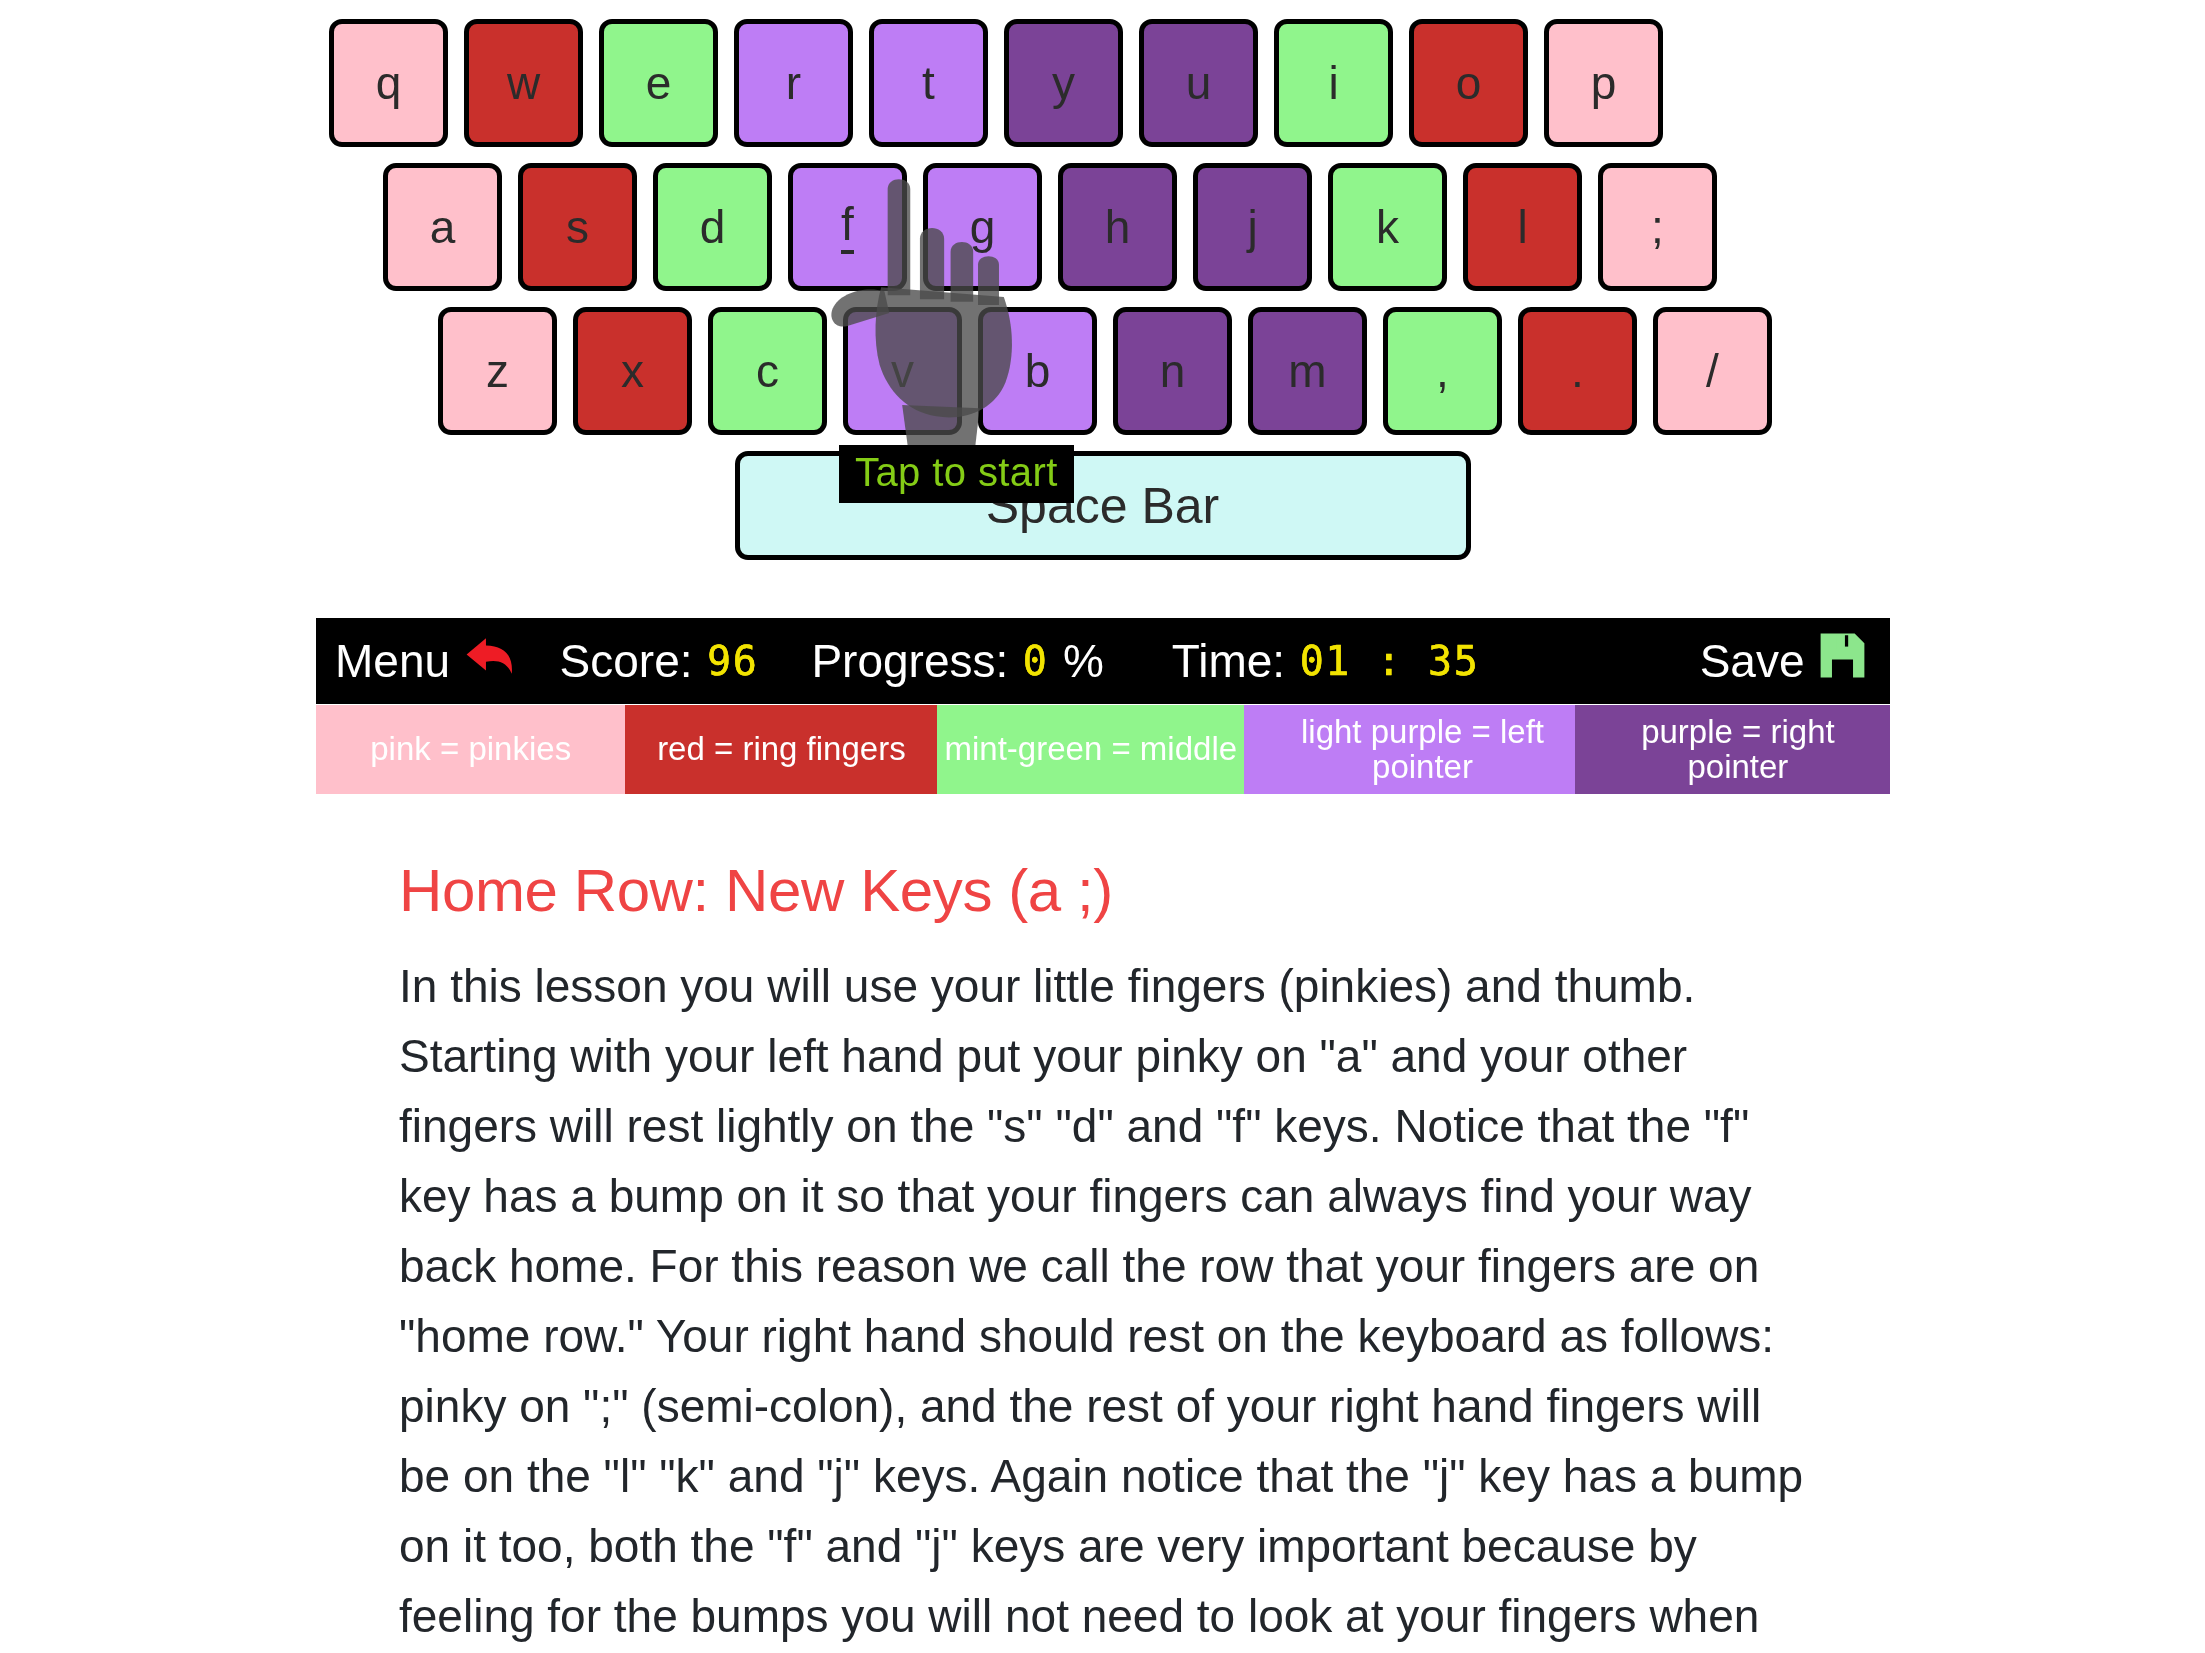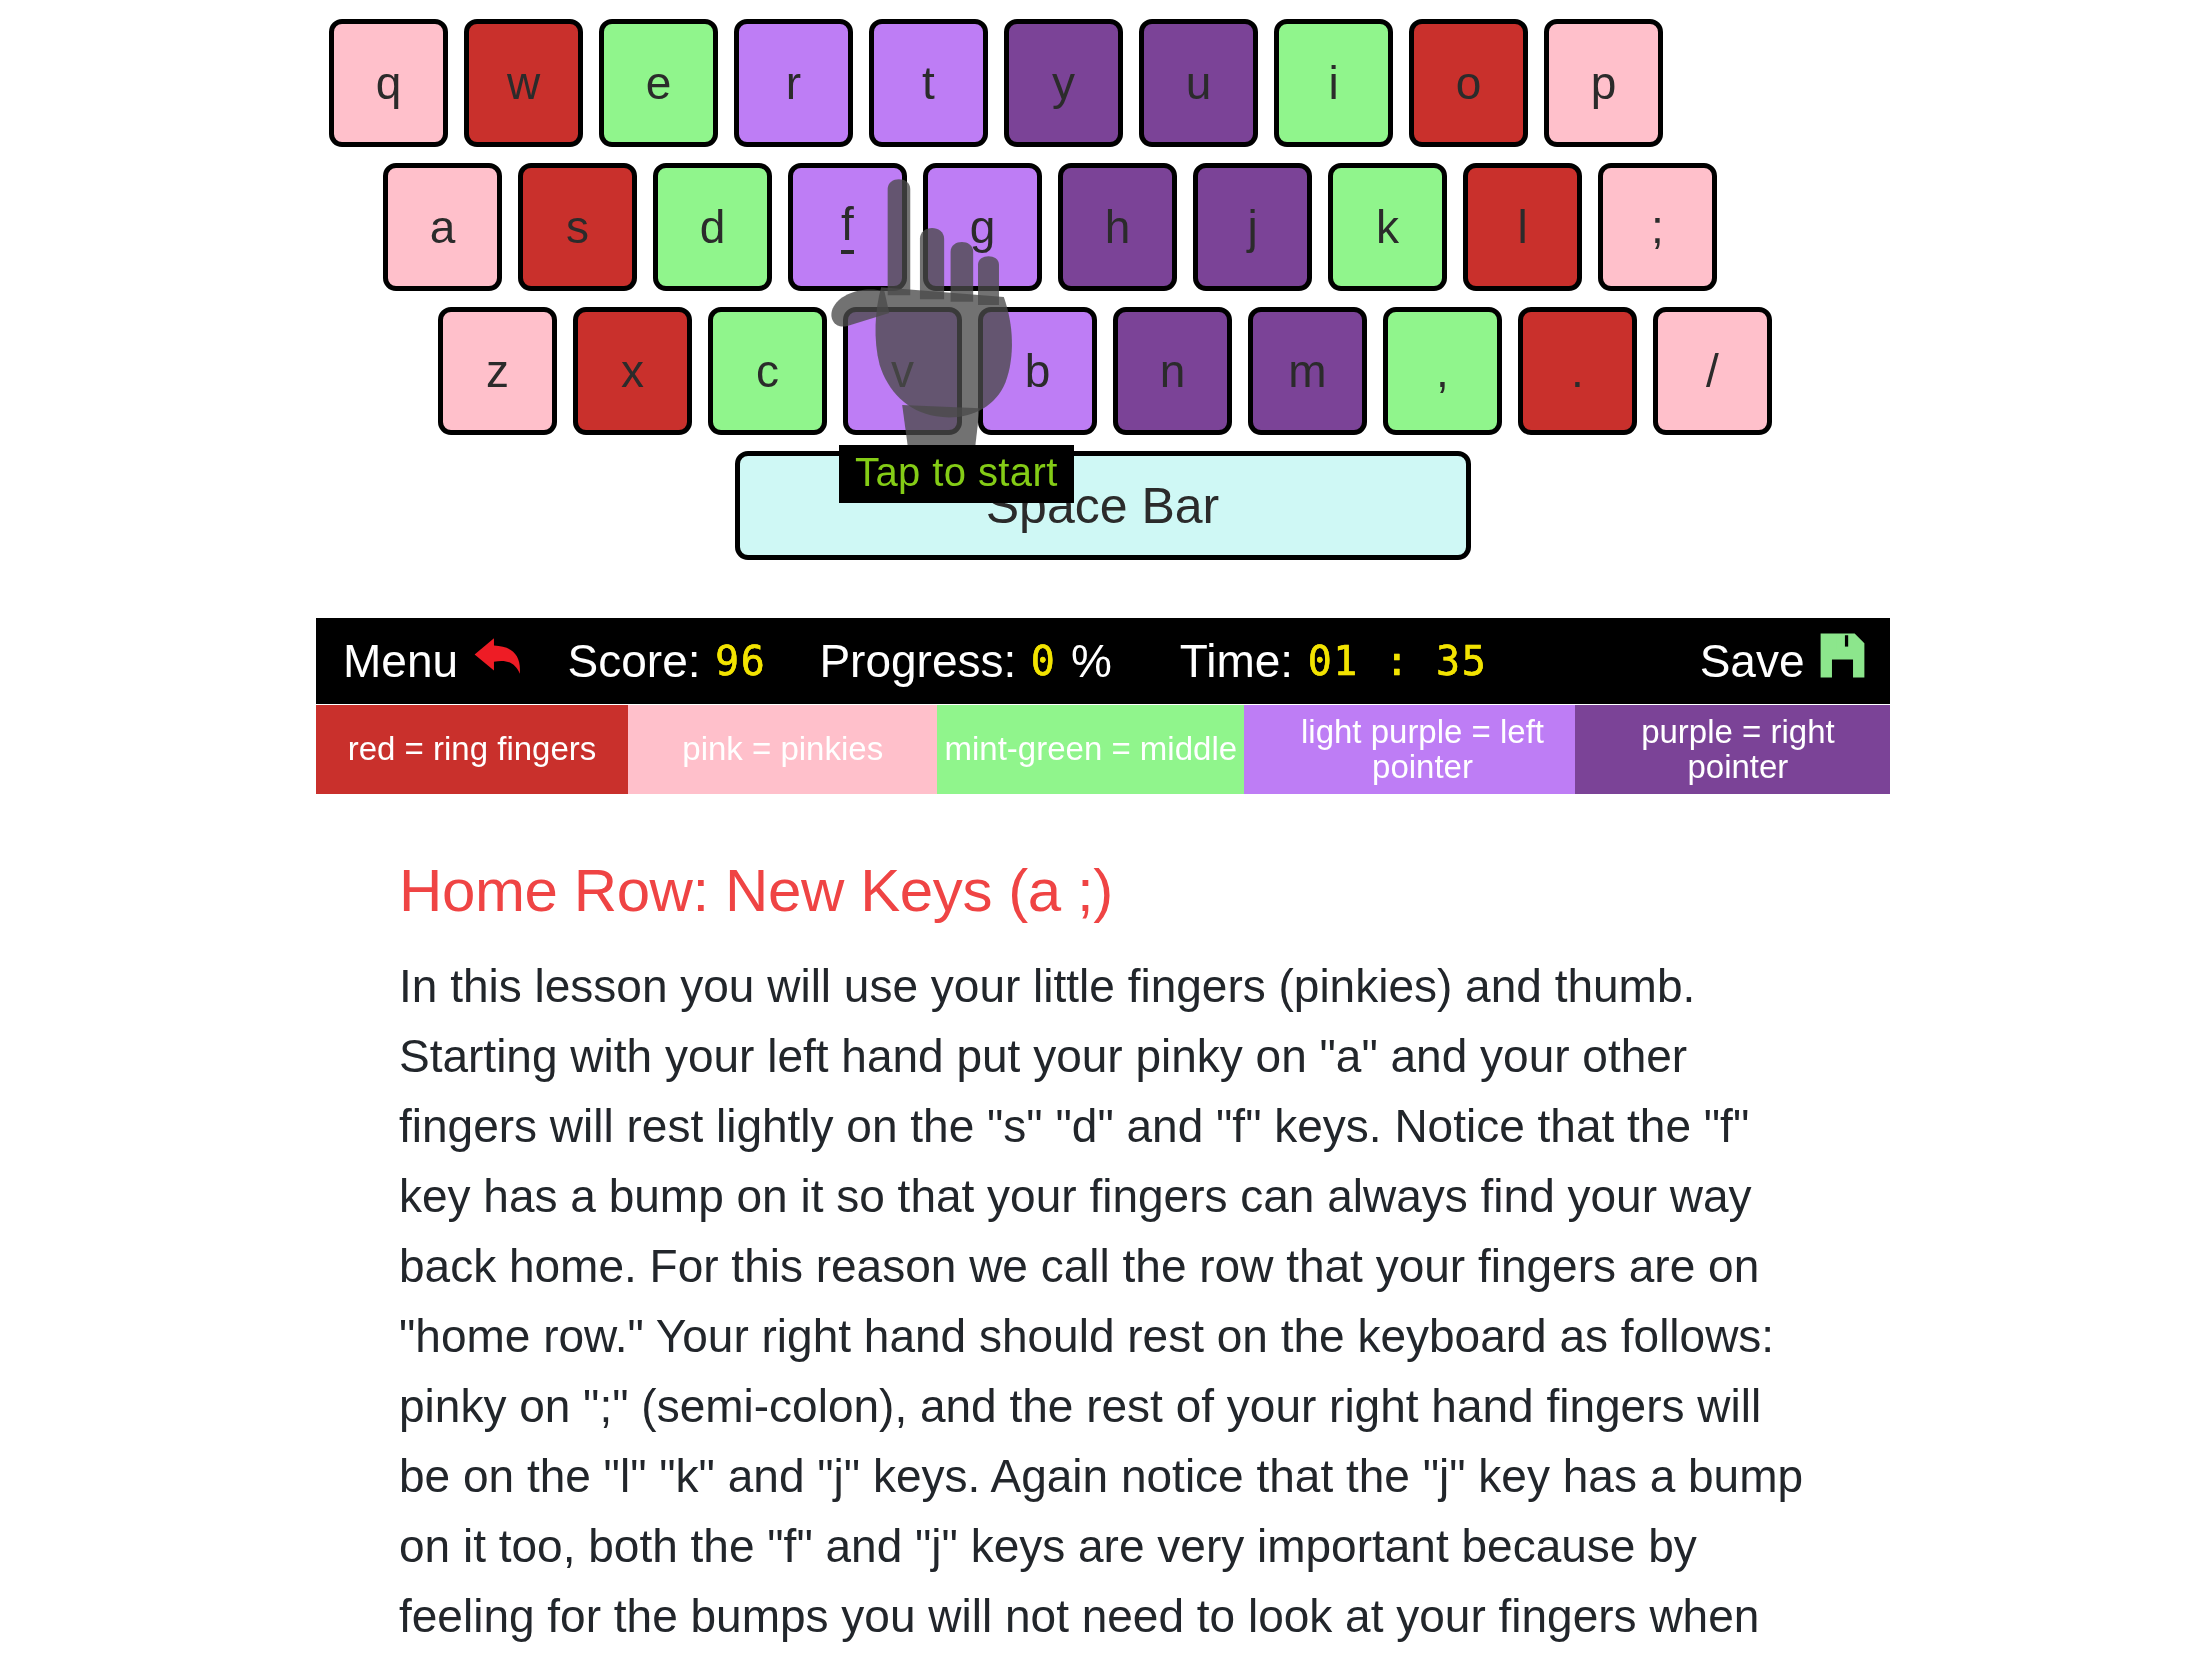--- a/index.html
+++ b/index.html
@@ -115,21 +115,21 @@
     display: flex;
     align-items: center;
     color: #ffffff;
     font-size: 46px;
   }
   .status-group {
     display: flex;
     align-items: center;
     gap: 14.5px;
   }
-  #sb-menu   { margin-left: 27px; }
+  #sb-menu   { margin-left: 19px; }
   #sb-score  { margin-left: 45px; }
   #sb-prog   { margin-left: 53px; }
   #sb-time   { margin-left: 68px; }
   #sb-save   { margin-left: auto; margin-right: 24px; }
 
   .led {
     font-family: "DejaVu Sans Mono", monospace;
     color: #F2E300;
     font-size: 40px;
     letter-spacing: 1.6px;
@@ -363,25 +363,25 @@
         <svg width="47" height="47" viewBox="0 0 58 58" xmlns="http://www.w3.org/2000/svg">
           <path d="M2 2 L44 2 L56 14 L56 56 L42 56 L42 34 L16 34 L16 56 L2 56 Z" fill="#8CE68C"></path>
           <rect x="22" y="4" width="16" height="18" fill="#8CE68C"></rect>
           <rect x="32" y="4" width="4" height="14" fill="#000000"></rect>
         </svg>
       </span>
     </div>
   </div>
 
   <div id="legend">
+      <div class="legend-cell lg-pink">
+        <span>pink = pinkies</span>
+      </div>
       <div class="legend-cell lg-red">
         <span>red = ring fingers</span>
-      </div>
-      <div class="legend-cell lg-pink">
-        <span>pink = pinkies</span>
       </div>
       <div class="legend-cell lg-mint">
         <span>mint-green = middle</span>
       </div>
       <div class="legend-cell lg-lightpurple">
         <span>light purple = left pointer</span>
       </div>
       <div class="legend-cell lg-purple">
         <span>purple = right pointer</span>
       </div>

